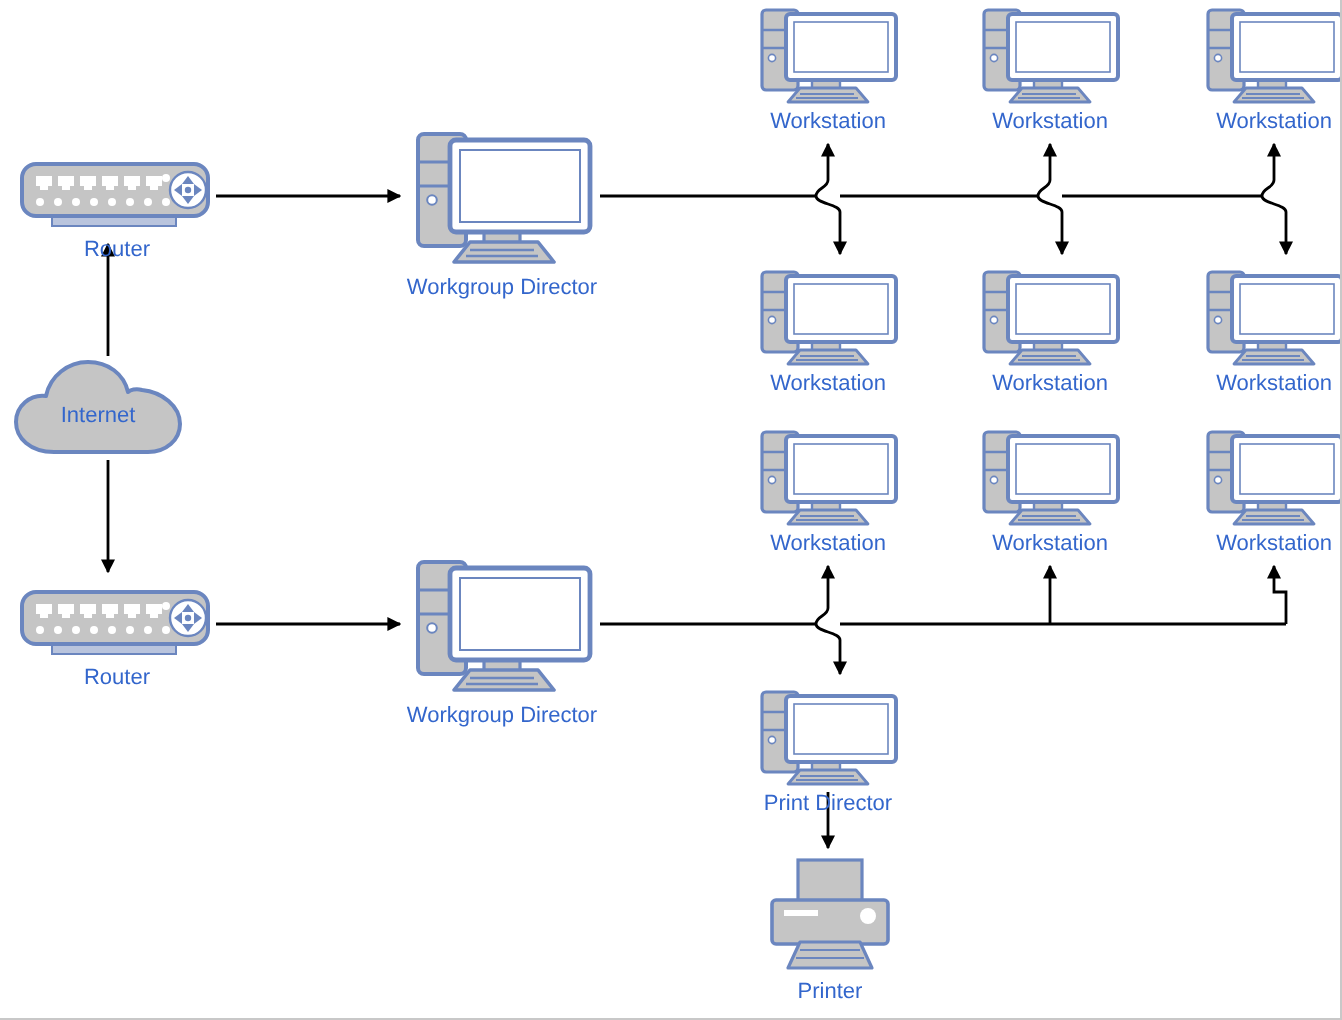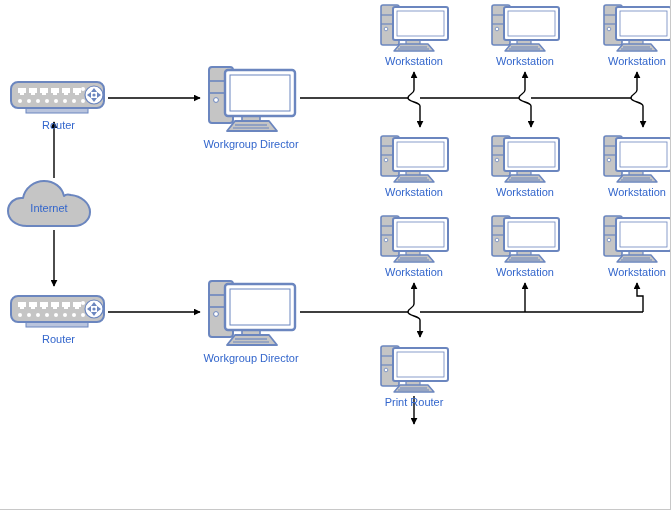--- a/index.html
+++ b/index.html
@@ -396,18 +396,32 @@
       <circle cx="8" cy="27" r="1.8" fill="#ffffff" stroke="#6b86bf" stroke-width="0.8"></circle>
       <rect x="28" y="36" width="14" height="7" fill="#c5c5c5" stroke="#6b86bf" stroke-width="1.2"></rect>
       <rect x="15" y="5" width="55" height="33" rx="2" fill="#ffffff" stroke="#6b86bf" stroke-width="2"></rect>
       <rect x="19" y="9" width="47" height="25" fill="#ffffff" stroke="#6b86bf" stroke-width="0.8"></rect>
       <path d="M16 49 L22 42 L50 42 L56 49 Z" fill="#c5c5c5" stroke="#6b86bf" stroke-width="1.4" stroke-linejoin="round"></path>
       <g stroke="#6b86bf" stroke-width="1">
         <line x1="22" y1="45" x2="49" y2="45"></line>
         <line x1="20" y1="47" x2="51" y2="47"></line>
       </g>
     </svg>
-    <div class="node-label" style="top:53px;">Print Router</div>
-  </div>
-
+    <div class="node-label" style="top:53px;">Print Director</div>
+  </div>
+
+  <div class="node" style="left:381px; top:428px;">
+    <svg width="68" height="62" viewBox="0 0 68 62" xmlns="http://www.w3.org/2000/svg">
+      <rect x="18" y="2" width="32" height="22" fill="#c5c5c5" stroke="#6b86bf" stroke-width="1.6"></rect>
+      <rect x="5" y="22" width="58" height="22" rx="2" fill="#c5c5c5" stroke="#6b86bf" stroke-width="1.8"></rect>
+      <rect x="11" y="27" width="17" height="3" fill="#ffffff"></rect>
+      <circle cx="53" cy="30" r="4" fill="#ffffff"></circle>
+      <path d="M13 56 L19 43 L49 43 L55 56 Z" fill="#c5c5c5" stroke="#6b86bf" stroke-width="1.6" stroke-linejoin="round"></path>
+      <g stroke="#6b86bf" stroke-width="1">
+        <line x1="19" y1="47" x2="49" y2="47"></line>
+        <line x1="17" y1="51" x2="51" y2="51"></line>
+      </g>
+    </svg>
+    <div class="node-label" style="top:62px;">Printer</div>
+  </div>
 
   <div class="border-frame"></div>
 </div>
 
 </body></html>

